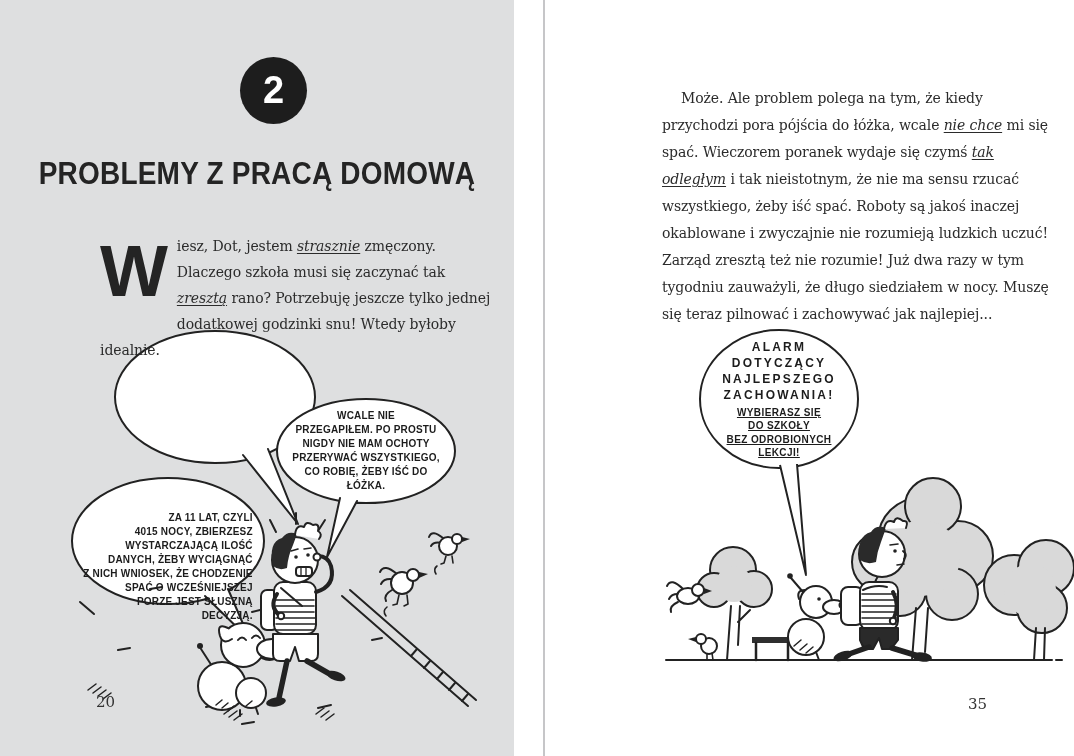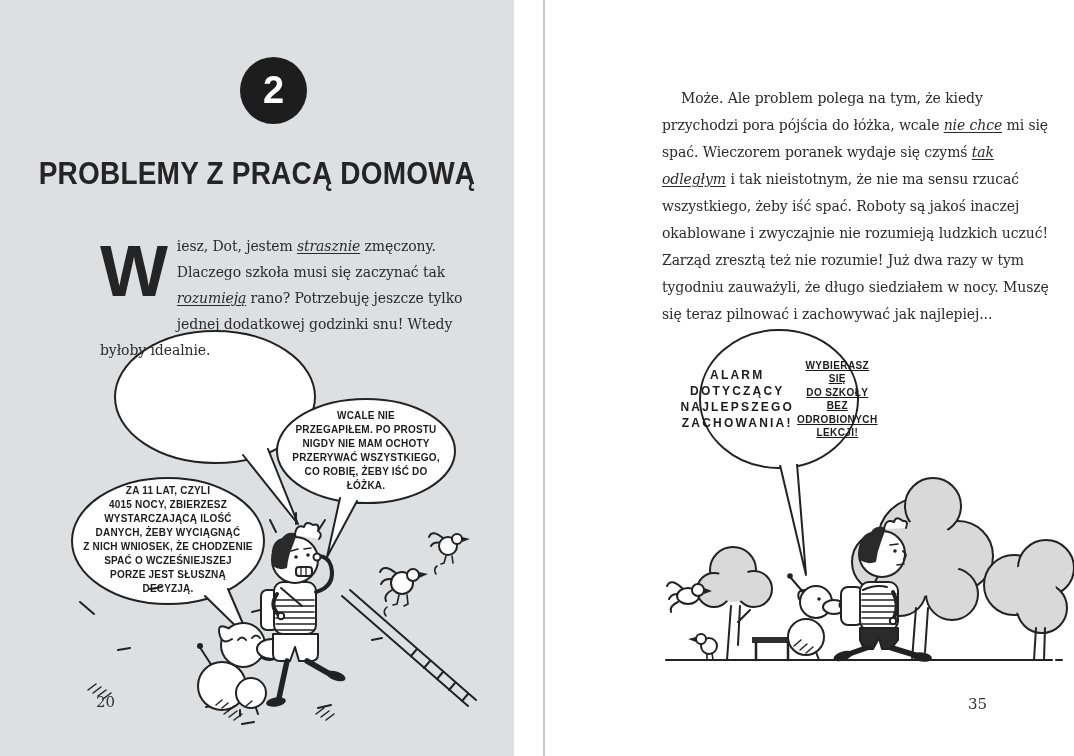--- a/index.html
+++ b/index.html
@@ -19,22 +19,22 @@
   .left-copy{position:absolute;left:88px;top:221px;width:398px;}
   .right-copy{position:absolute;left:650px;top:73px;width:400px;line-height:27px;text-indent:19px;}
   .dropcap{display:block;float:left;font-family:"Liberation Sans",sans-serif;font-weight:bold;
           font-size:72px;line-height:64px;height:76px;margin:6px 9px 0 0;color:#242424;}
   .em-u{font-style:italic;text-decoration:underline;text-underline-offset:2px;}
   .bubble-label{position:absolute;display:flex;align-items:center;justify-content:center;
           text-align:center;font-weight:bold;white-space:pre-line;color:#1c1c1c;z-index:3;
           font-size:10px;line-height:14px;letter-spacing:0.2px;}
   .bubble-1{left:115px;top:333px;width:200px;height:128px;}
   .bubble-2{left:278px;top:400px;width:176px;height:102px;}
-  .bubble-3{left:72px;top:478px;width:192px;height:124px;}
-  .bubble-alarm{left:701px;top:333px;width:156px;height:132px;flex-direction:row;gap:3px;}
+  .bubble-3{left:72px;top:505px;width:192px;height:124px;text-align:right;}
+  .bubble-alarm{left:701px;top:333px;width:156px;height:132px;flex-direction:column;gap:3px;}
   .alarm-title{font-size:12px;line-height:16px;letter-spacing:2.2px;white-space:pre-line;}
   .alarm-body{font-size:10px;line-height:13.5px;letter-spacing:0.4px;white-space:pre-line;text-decoration:underline;}
   .pageno{position:absolute;font-family:"DejaVu Serif",serif;font-size:15px;color:#333;z-index:2;}
   .pageno-left{left:96px;top:693px;}
   .pageno-right{left:968px;top:695px;}
 </style>
 </head>
 <body>
 
 <div class="spread">
@@ -219,21 +219,21 @@
     <ellipse cx="779" cy="399" rx="79" ry="69" fill="#fff" stroke="#222" stroke-width="2"></ellipse>
     <path d="M780,465 L806,575 L797,464" fill="#fff" stroke="#222" stroke-width="2" stroke-linejoin="round"></path>
   </svg>
 
   <div class="chapter-badge">
     <span>2</span>
   </div>
   <h1 class="chapter-title">PROBLEMY Z PRACĄ DOMOWĄ</h1>
 
   <p class="body-copy left-copy">
-    <span class="dropcap">W</span><span>iesz, Dot, jestem </span><span class="em-u">strasznie</span><span> zmęczony. Dlaczego szkoła musi się zaczynać tak </span><span class="em-u">rozumieją</span><span> rano? Potrzebuję jeszcze tylko jednej dodatkowej godzinki snu! Wtedy byłoby idealnie.</span>
+    <span class="dropcap">W</span><span>iesz, Dot, jestem </span><span class="em-u">strasznie</span><span> zmęczony. Dlaczego szkoła musi się zaczynać tak </span><span class="em-u">zresztą</span><span> rano? Potrzebuję jeszcze tylko jednej dodatkowej godzinki snu! Wtedy byłoby idealnie.</span>
   </p>
 
   <div class="bubble-label bubble-2">WCALE NIE
 PRZEGAPIŁEM. PO PROSTU
 NIGDY NIE MAM OCHOTY
 PRZERYWAĆ WSZYSTKIEGO,
 CO ROBIĘ, ŻEBY IŚĆ DO
 ŁÓŻKA.</div>
   <div class="bubble-label bubble-3">ZA 11 LAT, CZYLI
 4015 NOCY, ZBIERZESZ

